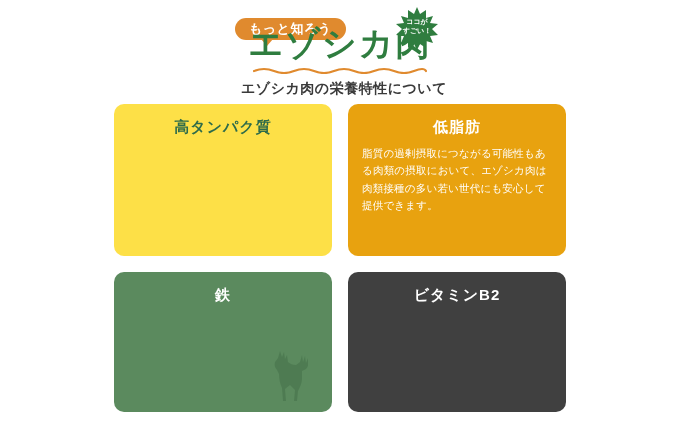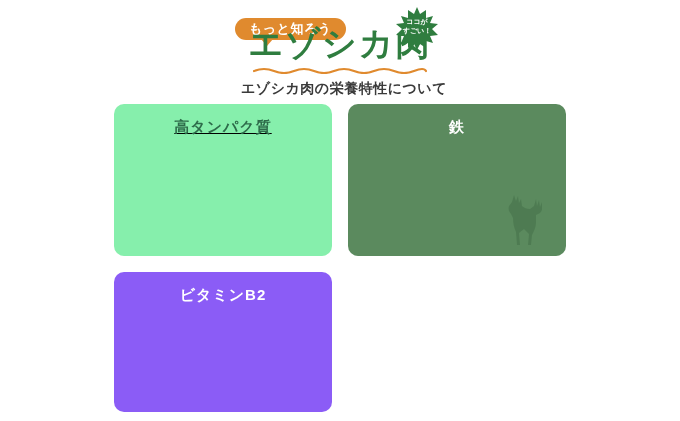--- a/index.html
+++ b/index.html
@@ -131,26 +131,26 @@
     margin: 2px 0 9px 0;
     letter-spacing: 1px;
     line-height: 1.2;
   }
   .card-body {
     font-size: 10.5px;
     line-height: 1.65;
     color: #ffffff;
     letter-spacing: 0.2px;
   }
-  .card-protein { background: #86efac; text-decoration: underline; }
+  .card-protein { background: #fde047; }
   .card-protein .card-title { color: #2d6b4a; }
   .card-protein .card-body { color: #2f5d47; }
   .card-fat { background: #e8a20f; }
   .card-iron { background: #5b8a5e; }
-  .card-vitamin { background: #8b5cf6; }
+  .card-vitamin { background: #404040; }
 
   .deer {
     position: absolute;
     right: 10px;
     bottom: 4px;
     width: 62px;
     height: 62px;
     opacity: 0.45;
   }
   .deer svg { display: block; }
@@ -184,20 +184,24 @@
   </div>
 
   <div class="subtitle">エゾシカ肉の栄養特性について</div>
 
   <div class="grid">
 
     <div class="card card-protein">
       <div class="card-title">高タンパク質</div>
     </div>
 
+    <div class="card card-fat">
+      <div class="card-title">低脂肪</div>
+      <div class="card-body">脂質の過剰摂取につながる可能性もある肉類の摂取において、エゾシカ肉は肉類接種の多い若い世代にも安心して提供できます。</div>
+    </div>
 
     <div class="card card-iron">
       <div class="card-title">鉄</div>
       <div class="deer">
         <svg width="62" height="62" viewBox="0 0 62 62">
           <path fill="#3f6b44" d="M18 12 L20 5 L22 11 L24 6 L25 13 L27 9 L28 16 C30 18 33 19 36 19
             L40 16 L42 9 L43 16 L45 10 L46 17 L48 12 L48 19 C48 22 45 24 42 25
             L42 33 C42 37 40 41 38 45 L37 55 L34 55 L35 44 L30 39 L25 43 L26 55 L23 55 L22 42
             C20 38 19 33 19 28 L17 24 C15 22 14 19 15 16 Z"></path>
         </svg>

